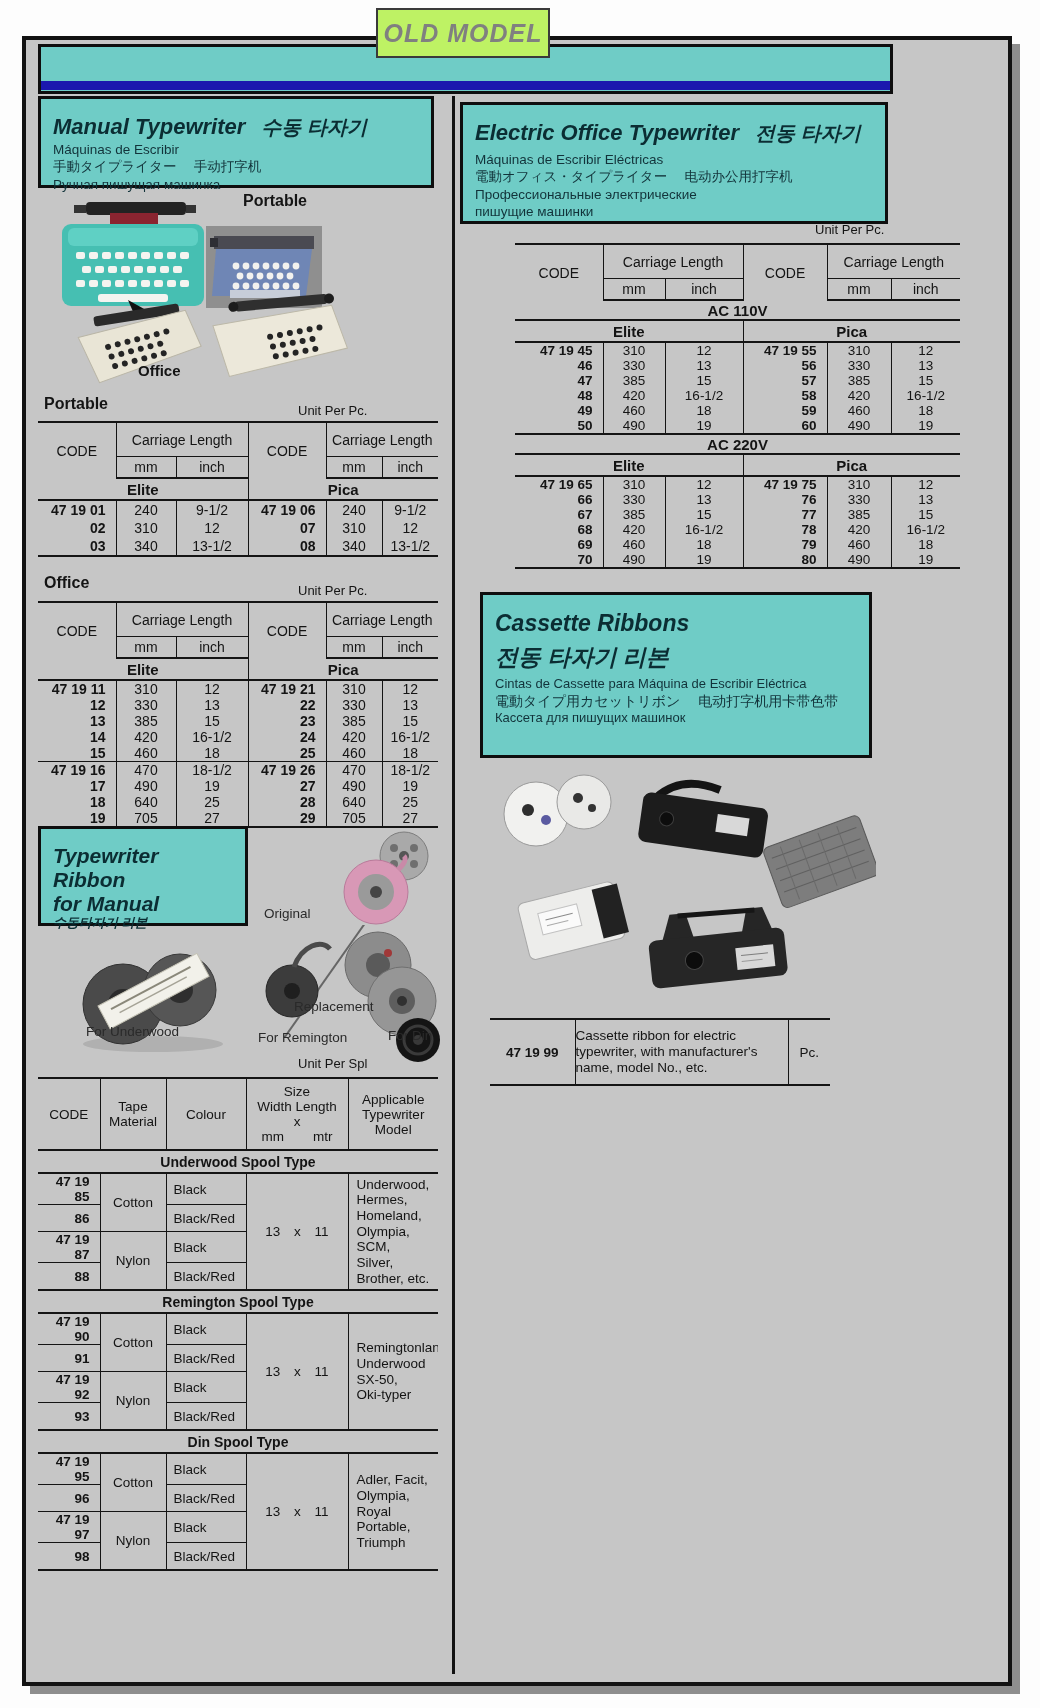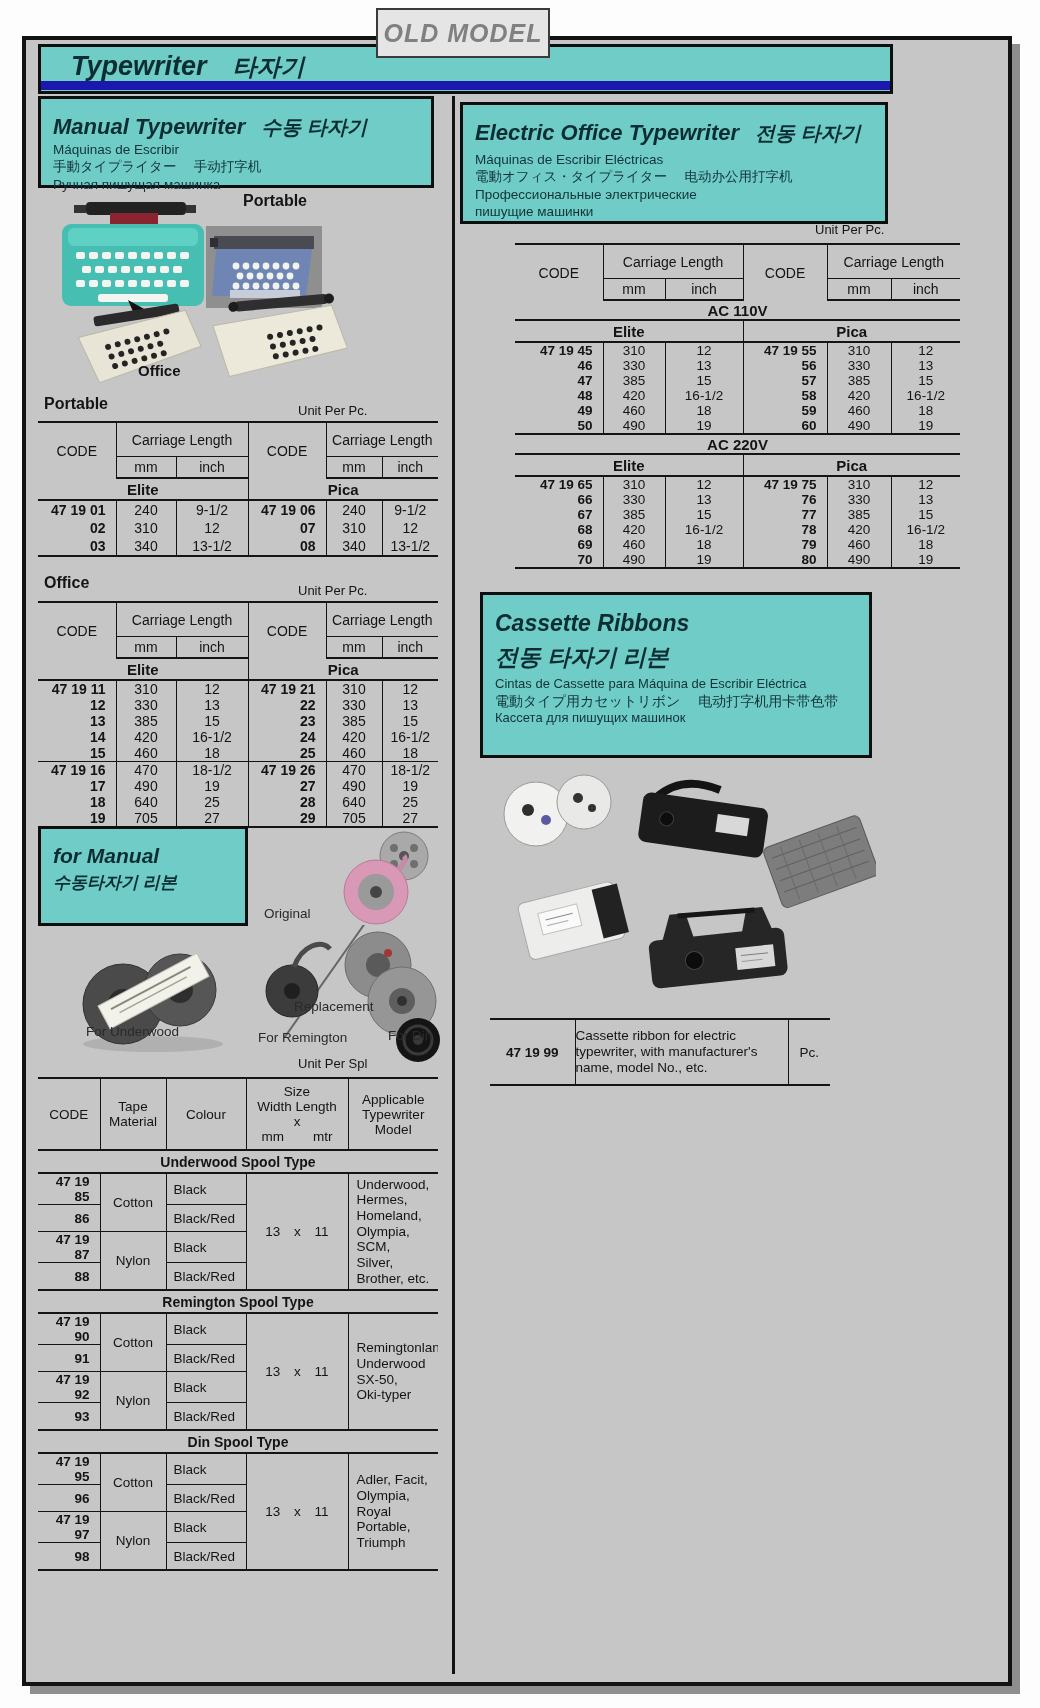--- a/index.html
+++ b/index.html
@@ -4,21 +4,21 @@
 <style>
   html,body{margin:0;padding:0;background:#ffffff;}
   #stage{position:relative;width:1040px;height:1708px;background:#fdfdfd;overflow:hidden;
          font-family:"Liberation Sans","DejaVu Sans",sans-serif;color:#161616;}
   .abs{position:absolute;}
   
   .frame{left:22px;top:36px;width:982px;height:1642px;background:#c6c6c6;
          border:4px solid #121212;box-shadow:8px 8px 0 #8e8e8e;}
   .divider{left:452px;top:96px;width:3px;height:1578px;background:#121212;}
   
-  .badge{left:376px;top:8px;width:170px;height:46px;background:#e5e5e5;border:2px solid #3a3a3a;
+  .badge{left:376px;top:8px;width:170px;height:46px;background:#bef264;border:2px solid #3a3a3a;
          display:flex;align-items:center;justify-content:center;font-style:italic;font-weight:bold;
          font-size:25px;color:#808080;letter-spacing:1px;z-index:5;}
   
   .teal{background:#6fccc6;border:3px solid #0e0e0e;color:#0b2d33;}
   .mainband{left:38px;top:44px;width:849px;height:44px;}
   .mainband .ttl{position:absolute;left:30px;top:4px;font-style:italic;font-weight:bold;font-size:27px;}
   .mainband .ko{font-size:24px;margin-left:26px;}
   .bluebar{position:absolute;left:0;right:0;bottom:1px;height:9px;background:#1b18ae;}
   .hdrbox{padding:15px 12px;box-sizing:border-box;}
   .hline1{font-style:italic;font-weight:bold;font-size:22px;white-space:nowrap;}
@@ -70,23 +70,20 @@
 </head>
 <body>
 
 <div id="stage">
   <div class="abs frame"></div>
   <div class="abs divider"></div>
 
   <div class="abs badge">OLD MODEL</div>
 
   <div class="abs teal mainband">
-    <div class="ttl">
-      <span>Typewriter</span><span class="ko">타자기</span>
-    </div>
     <div class="bluebar"></div>
   </div>
 
   <div class="abs teal hdrbox" style="left:38px;top:96px;width:396px;height:92px;">
     <div class="hline1">
       <span>Manual Typewriter</span><span class="ko">수동 타자기</span>
     </div>
     <div class="sub">Máquinas de Escribir</div>
     <div class="sub">手動タイプライター　 手动打字机</div>
     <div class="sub">Ручная пишущая машинка</div>
@@ -374,22 +371,23 @@
           <td class="vr">705</td>
           <td>27</td>
           <td class="vl vr code">29</td>
           <td class="vr">705</td>
           <td>27</td>
         </tr>
   </tbody>
     </table>
 
   <div class="abs teal hdrbox" style="left:38px;top:826px;width:210px;height:100px;">
+    <div class="big-ttl" style="font-size:21px;">Typewriter Ribbon</div>
     <div class="big-ttl" style="font-size:21px;">for Manual</div>
-    <div class="big-ttl" style="font-size:17px;margin-top:5px;">수동타자기 리본</div>
+    <div class="big-ttl" style="font-size:13px;">수동타자기 리본</div>
   </div>
 
   <svg class="abs" style="left:338px;top:830px;" width="100" height="98" viewBox="0 0 100 98">
     <circle cx="66" cy="26" r="24" fill="#a9a9a9" stroke="#7d7d7d"></circle>
     <circle cx="66" cy="26" r="5" fill="#555"></circle>
     <circle cx="56" cy="18" r="4" fill="#6f6f6f"></circle>
       <circle cx="76" cy="18" r="4" fill="#6f6f6f"></circle>
       <circle cx="56" cy="34" r="4" fill="#6f6f6f"></circle>
       <circle cx="76" cy="34" r="4" fill="#6f6f6f"></circle>
     <circle cx="38" cy="62" r="32" fill="#d898b6" stroke="#b97a9a"></circle>

